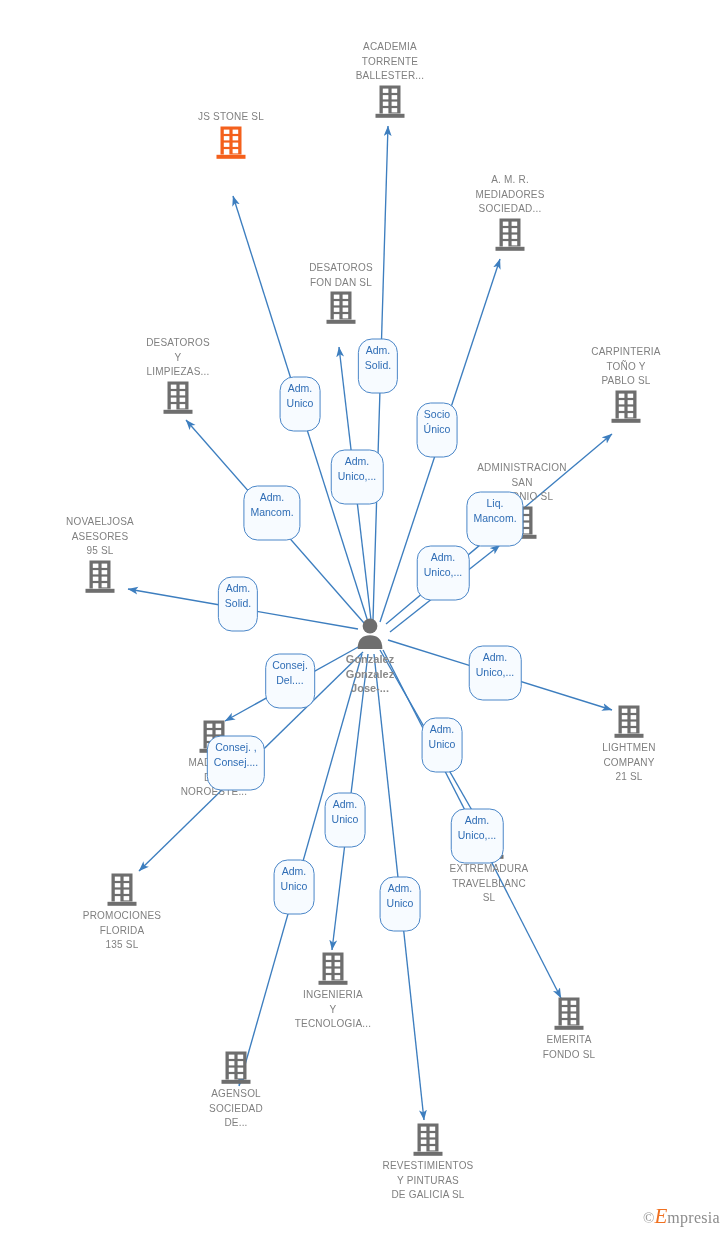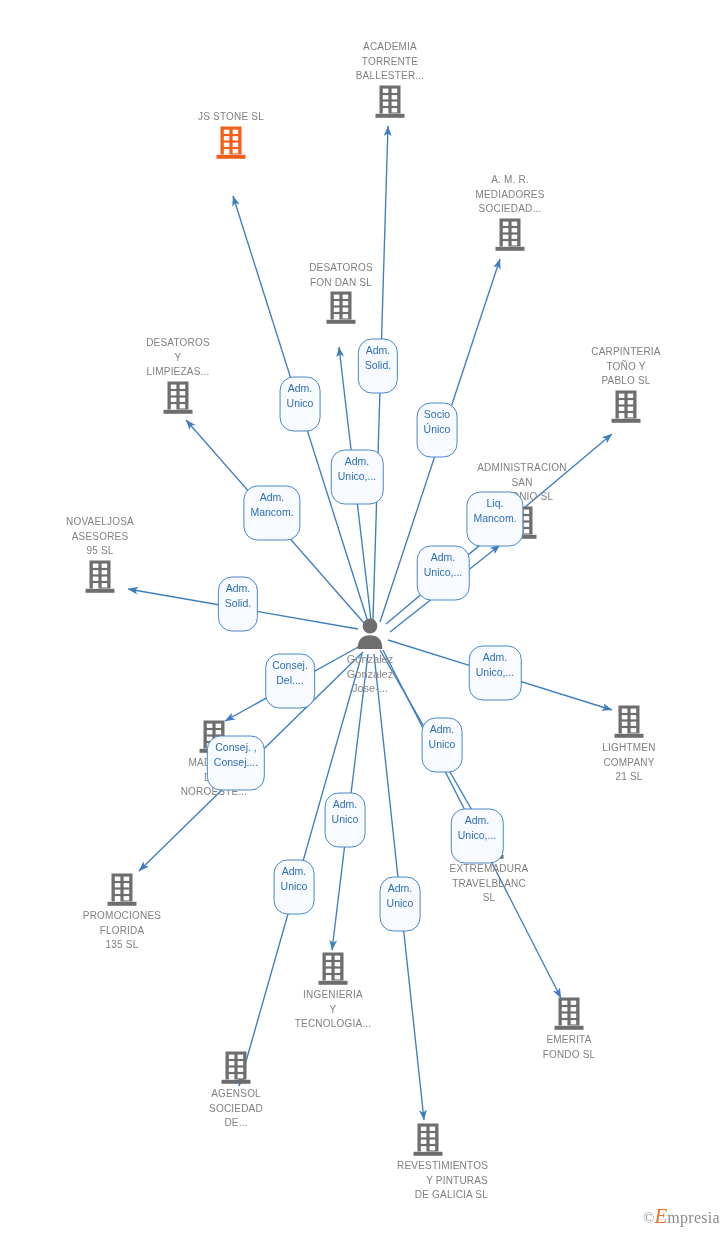--- a/index.html
+++ b/index.html
@@ -32,21 +32,21 @@
   }
   .node .caption{
     font-size:10px;
     line-height:14.5px;
     color:#808080;
     letter-spacing:.2px;
     white-space:pre-line;
     font-weight:normal;
   }
   .node.center-node .caption{
-    font-weight:normal;
+    font-weight:bold;
     font-size:11px;
     color:#8a8a8a;
     letter-spacing:0;
   }
   .node .glyph{
     width:30px;
     height:34px;
     margin:0 auto;
     display:block;
   }
@@ -430,21 +430,21 @@
           <rect x="16.6" y="16.6" width="5.6" height="4.3" fill="#ffffff"></rect>
           <rect x="7.8" y="23.1" width="5.6" height="5.9" fill="#ffffff"></rect>
           <rect x="16.6" y="23.1" width="5.6" height="4.3" fill="#ffffff"></rect>
           <rect class="bld" x="0.5" y="28.8" width="29" height="4.0" fill="#6e6e6e"></rect>
         </svg>
       </span>
       <div class="caption cap-bot">AGENSOL
 SOCIEDAD
 DE...</div>
     </div>
-    <div class="node cap-below" style="left: 428px; top: 1123px; text-align: right;">
+    <div class="node cap-below" style="left: 428px; top: 1123px;">
 
       <span class="glyph">
         <svg viewBox="0 0 30 34" width="30" height="34">
           <rect class="bld" x="4.5" y="0.5" width="21" height="28" fill="#6e6e6e"></rect>
           <rect x="7.8" y="3.6" width="5.6" height="4.3" fill="#ffffff"></rect>
           <rect x="16.6" y="3.6" width="5.6" height="4.3" fill="#ffffff"></rect>
           <rect x="7.8" y="10.1" width="5.6" height="4.3" fill="#ffffff"></rect>
           <rect x="16.6" y="10.1" width="5.6" height="4.3" fill="#ffffff"></rect>
           <rect x="7.8" y="16.6" width="5.6" height="4.3" fill="#ffffff"></rect>
           <rect x="16.6" y="16.6" width="5.6" height="4.3" fill="#ffffff"></rect>

